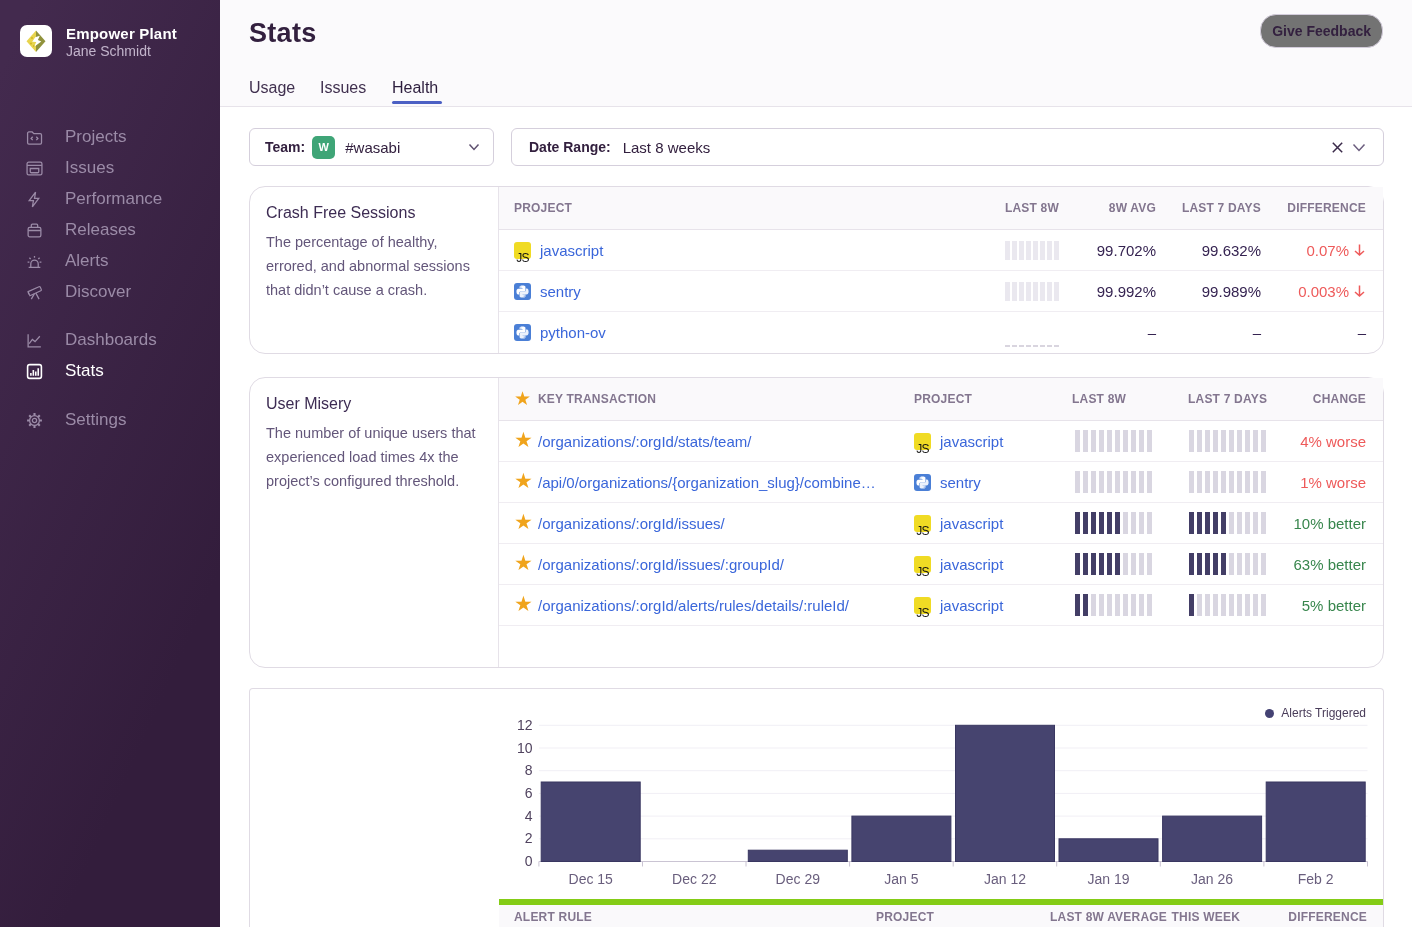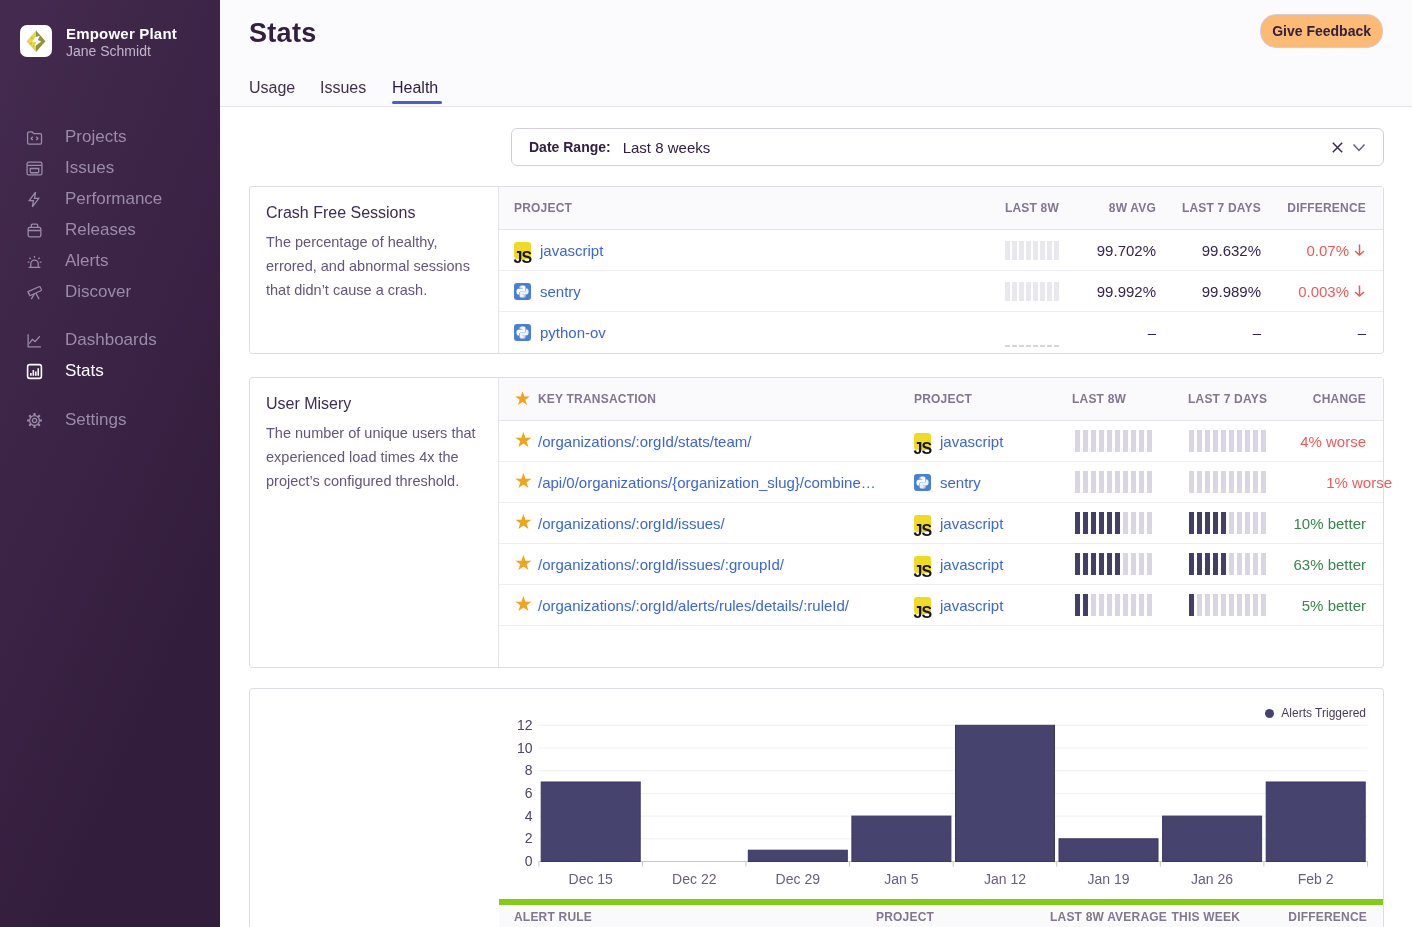--- a/index.html
+++ b/index.html
@@ -19,58 +19,58 @@
   color:#9b8ba7; font-size:17px; height:20px; white-space:nowrap;margin-top:42px; }
 .nav-item svg { width:17px; height:17px; flex:0 0 17px; margin-right:1px; }
 .nav-item.active { color:#fff; }
 
 
 .main { flex:1; position:relative; background:#fff; width:1192px; }
 .header { position:absolute; left:0; top:0; width:1192px; height:107px;
   background:#fbfafc; border-bottom:1px solid #e7e3ea; }
 h1 { position:absolute; left:29px; top:18px; font-size:27px; font-weight:bold;
   color:#33203f; letter-spacing:.3px; }
-.btn-feedback { position:absolute; right:29px; top:14px; background:#fdba74;
+.btn-feedback { position:absolute; right:29px; top:14px; background:#737373;
   border:1px solid #d3ccdb; border-radius:16px; height:34px; padding:8px 11px;
   font-size:14px; font-weight:bold; color:#33203f; font-family:inherit; }
 .tab { position:absolute; top:79px; font-size:16px; color:#40304f; }
 .tab.active { color:#2c1d3d; }
 .tab-underline { position:absolute; left:172px; top:101px; width:50px; height:3px;
   background:#4c60c4; border-radius:2px; }
 
 
 .filter-box { position:absolute; background:#fff; border:1px solid #d5cfdc;
   border-radius:6px; height:38px; top:128px; display:flex; align-items:center; }
 .f-team { left:29px; width:245px; }
 .f-date { left:291px; right:28px; }
 .filter-label { font-size:14px; font-weight:bold; color:#33203f; }
 .badge-w { width:23px; height:23px; background:#3fa577; border-radius:5px;
   color:#fff; font-size:11px; font-weight:bold; display:flex; align-items:center;
   justify-content:center; }
 
 
 .panel { position:absolute; left:29px; width:1135px; background:#fff;
-  border:1px solid #e0dbe4; border-radius:3px; }
+  border:1px solid #e0dbe4; border-radius:16px; }
 .panel-left { position:absolute; left:0; top:0; bottom:0; width:249px;
   border-right:1px solid #e7e3ea; }
 .panel-title { position:absolute; left:16px; top:17px; font-size:16px; color:#3d2c53; }
 .panel-desc { position:absolute; left:16px; top:43px; width:220px; font-size:14.5px;
   color:#63567a; line-height:24px; }
 .prow { position:absolute; left:249px; right:0; border-bottom:1px solid #f0edf2; }
 .phead { background:#faf9fb; border-bottom:1px solid #e7e3ea; }
 .hcell { font-size:12px; font-weight:bold; color:#83768f; letter-spacing:.2px; white-space:nowrap; }
 .cell { position:absolute; top:0; bottom:0; display:flex; align-items:center; }
 .r { justify-content:flex-end; }
 a.plink { color:#3a66da; text-decoration:none; font-size:15px; white-space:nowrap; }
 .val { font-size:15px; color:#352351; }
 .red { color:#ee5a5a; font-size:15px; }
 .green { color:#38864d; font-size:15px; }
 .pyicon { background:#4a7fd6; display:flex; align-items:center; justify-content:center; }
 .jsicon { background:#f0db24; display:flex; align-items:center; justify-content:center;
-  font-size:16px; font-weight:bold; color:#141414; letter-spacing:-0.8px; padding-top:15px; }
+  font-size:12px; font-weight:normal; color:#141414; letter-spacing:-0.8px; padding-top:15px; }
 .picon { width:17px; height:17px; border-radius:3px; flex:0 0 17px; margin-right:9px; }
 .spark { display:inline-flex; gap:2px; align-items:flex-end; height:19px; }
 .spark i { width:5px; height:19px; background:#eae8ef; display:block; }
 .dash8 { width:54px; height:2px; background:repeating-linear-gradient(90deg,#d9d5df 0 5px,transparent 5px 7px); }
 .mspark { display:inline-flex; gap:3px; align-items:flex-end; height:22px; }
 .mspark i { width:5px; height:22px; background:#d9d6e1; display:block; }
 .mspark i.d { background:#433e66; }
 .star { color:#f0a41c; font-size:21px; width:24px; flex:0 0 24px; margin-top:-2px; }
 .showmore { font-size:15px; color:#4a3a63; }
 
@@ -138,20 +138,28 @@
 
   <div class="main">
     <div class="header"></div>
     <h1>Stats</h1>
     <button class="btn-feedback">Give Feedback</button>
     <div class="tab" style="left:29px;">Usage</div>
     <div class="tab" style="left:100px;">Issues</div>
     <div class="tab active" style="left:172px;">Health</div>
     <div class="tab-underline"></div>
 
+    <div class="filter-box f-team">
+      <span class="filter-label" style="margin-left:15px;">Team:</span>
+      <span class="badge-w" style="margin-left:7px;">W</span>
+      <span style="font-size:15px;color:#33203f;margin-left:10px;">#wasabi</span>
+      <svg style="margin-left:auto;margin-right:13px;" width="12" height="9" viewBox="0 0 12 9" fill="none" stroke="#5f5170" stroke-width="1.5">
+          <path d="M1.5 1.5 6 6.5l4.5-5"></path>
+        </svg>
+    </div>
     <div class="filter-box f-date">
       <span class="filter-label" style="margin-left:17px;">Date Range:</span>
       <span style="font-size:15px;color:#33203f;margin-left:12px;">Last 8 weeks</span>
       <svg style="margin-left:auto;margin-right:9px;" width="11" height="11" viewBox="0 0 11 11" fill="none" stroke="#3a2a4a" stroke-width="1.5">
           <path d="M0.8 0.8l9.4 9.4M10.2 0.8 0.8 10.2"></path>
         </svg>
       <svg style="margin-right:17px;" width="14" height="9" viewBox="0 0 14 9" fill="none" stroke="#6b5d7e" stroke-width="1.5">
           <path d="M1.5 1.5 7 7.5l5.5-6"></path>
         </svg>
     </div>
@@ -328,21 +336,21 @@
               <i></i>
               <i></i>
               <i></i>
               <i></i>
               <i></i>
               <i></i>
               <i></i>
               <i></i>
             </span>
           </div>
-        <div class="cell r red" style="left:762px;width:105px;margin-left:26px;">1% worse</div>
+        <div class="cell r red" style="left:762px;width:105px;">1% worse</div>
       </div>
       <div class="prow mrow" style="top:125px;height:41px;">
         <div class="cell" style="left:15px;">
             <span class="star">★</span>
             <a class="plink">/organizations/:orgId/issues/</a>
           </div>
         <div class="cell" style="left:415px;">
             <span class="picon jsicon">JS</span>
             <a class="plink">javascript</a>
           </div>

